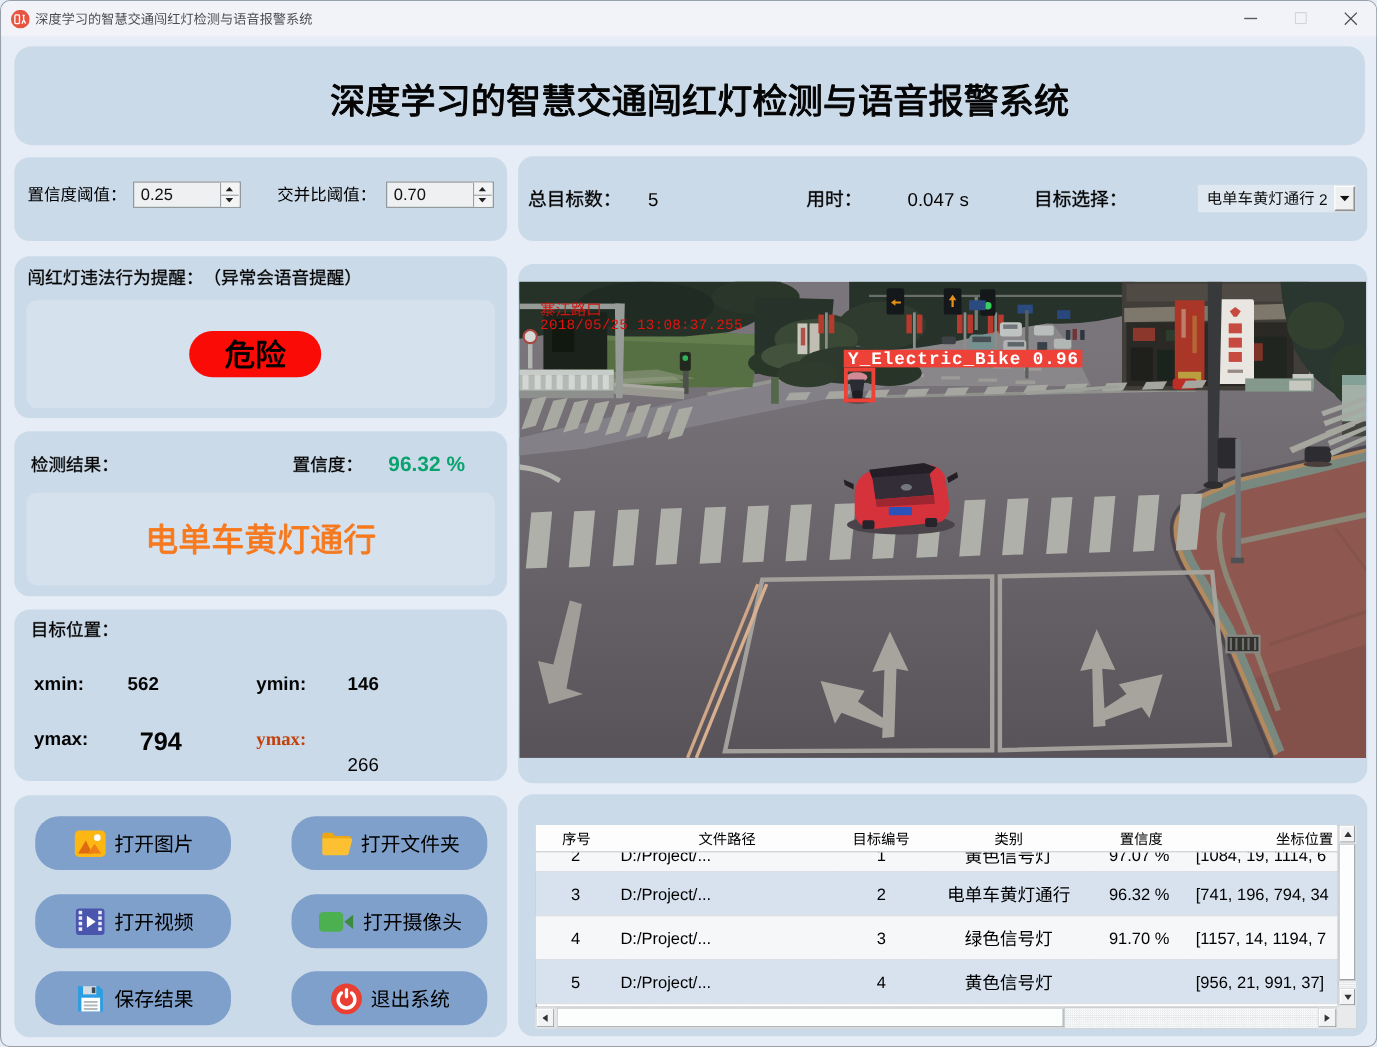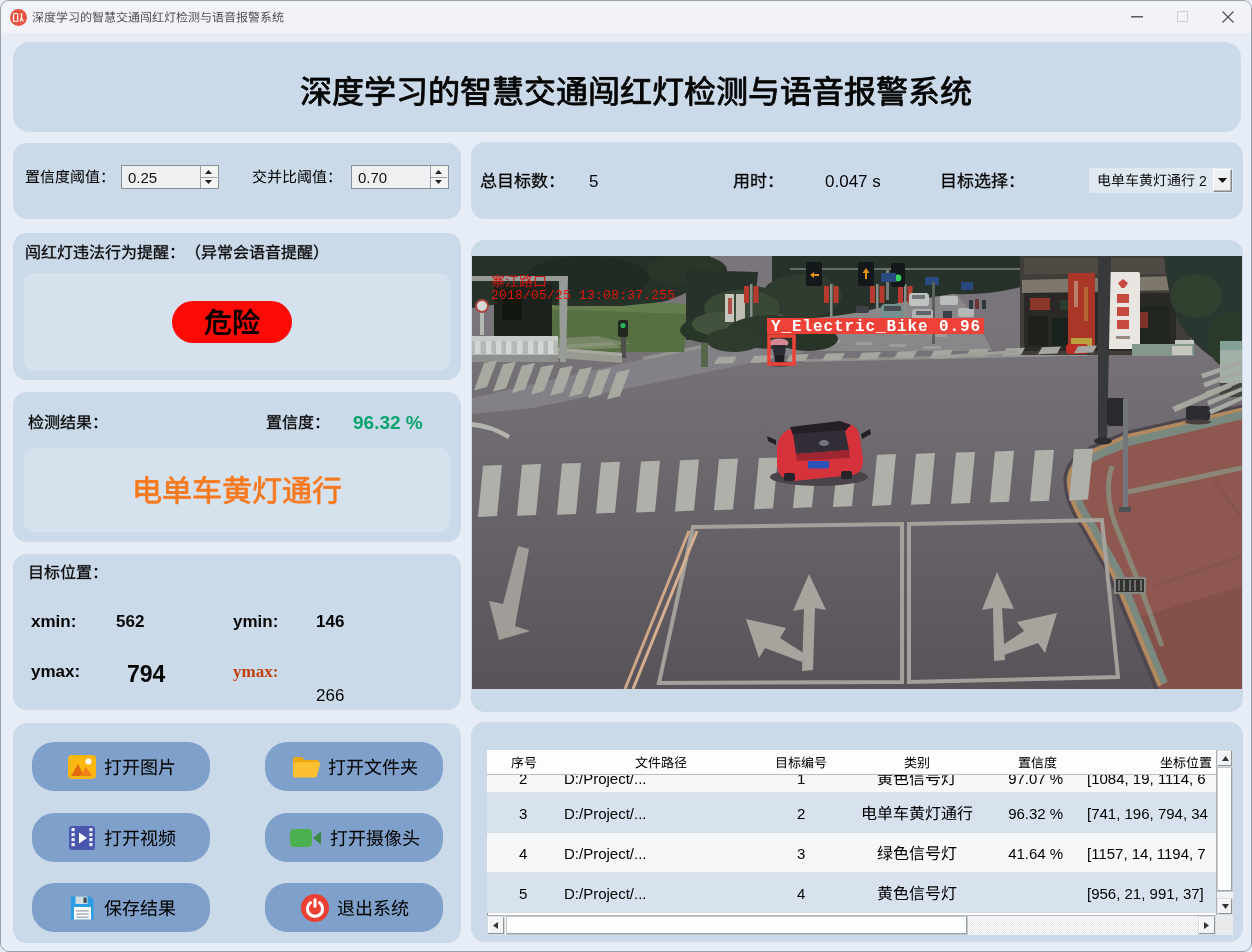--- a/index.html
+++ b/index.html
@@ -873,21 +873,21 @@
         <svg width="80.0" height="16" viewBox="0 0 80.0 16">
           <g fill="#000" transform="translate(0,14.1) scale(0.0160,-0.0160)">
             <use href="#u7eff"></use>
             <use href="#u8272" x="1000"></use>
             <use href="#u4fe1" x="2000"></use>
             <use href="#u53f7" x="3000"></use>
             <use href="#u706f" x="4000"></use>
           </g>
         </svg>
       </div>
-      <div style="position:absolute;left:1007.125px;top:845px;font-family:'Liberation Sans',sans-serif;font-size:15px;font-weight:normal;color:#000;line-height:1;white-space:pre;">41.64 %</div>
+      <div style="position:absolute;left:1007.125px;top:845px;font-family:'Liberation Sans',sans-serif;font-size:15px;font-weight:normal;color:#000;line-height:1;white-space:pre;">91.70 %</div>
       <div style="position:absolute;left:1086px;top:845px;font-family:'Liberation Sans',sans-serif;font-size:15px;font-weight:normal;color:#000;line-height:1;white-space:pre;">[1157, 14, 1194, 7</div>
     </div>
   </div>
 <div style="position:absolute;left:486px;top:871px;width:729px;height:40px;background:#d7e2ee;"></div>
 <div style="position:absolute;left:486px;top:871px;width:729px;height:40px;overflow:hidden;">
     <div style="position:absolute;left:-486px;top:-871px;">
       <div style="position:absolute;left:518px;top:885px;font-family:'Liberation Sans',sans-serif;font-size:15px;font-weight:normal;color:#000;line-height:1;white-space:pre;">5</div>
       <div style="position:absolute;left:563px;top:885px;font-family:'Liberation Sans',sans-serif;font-size:15px;font-weight:normal;color:#000;line-height:1;white-space:pre;">D:/Project/...</div>
       <div style="position:absolute;left:796px;top:885px;font-family:'Liberation Sans',sans-serif;font-size:15px;font-weight:normal;color:#000;line-height:1;white-space:pre;">4</div>
       <div style="position:absolute;left:875.5px;top:884px;">

